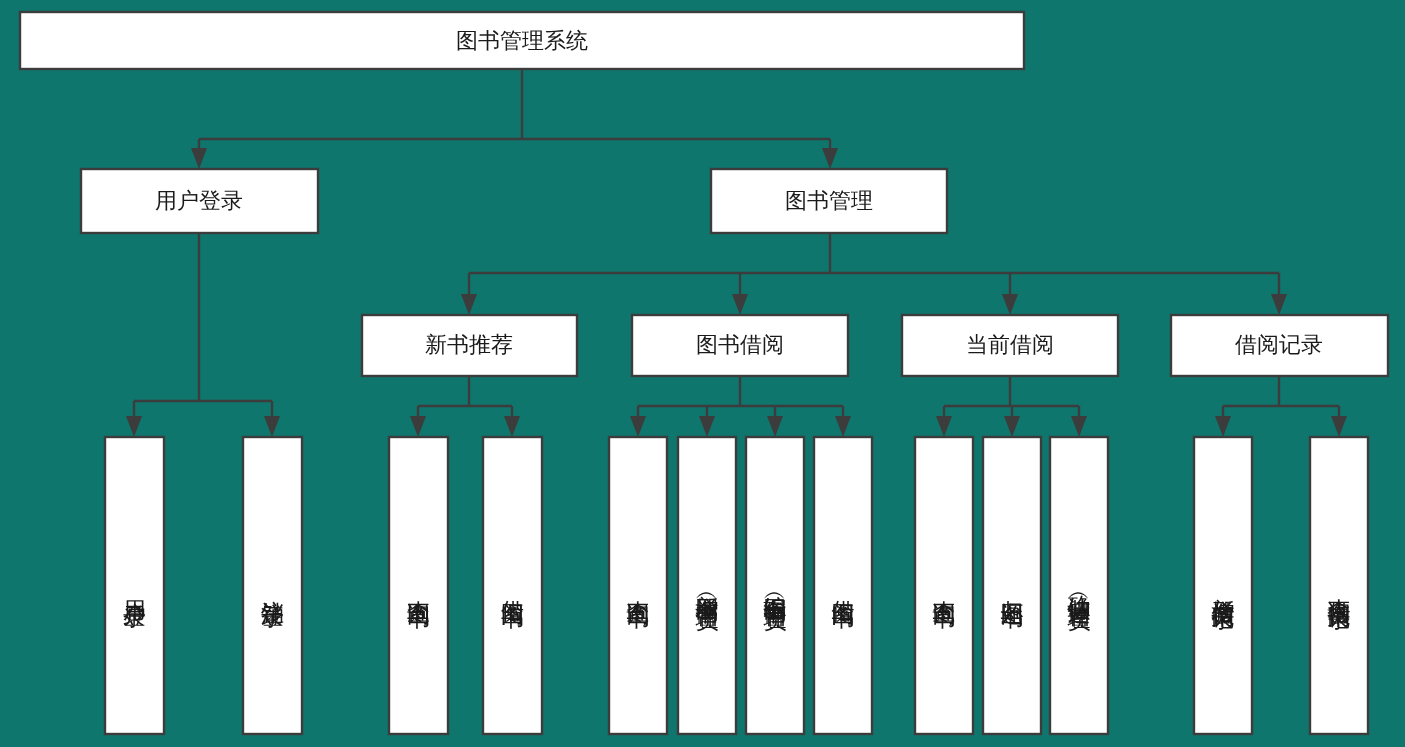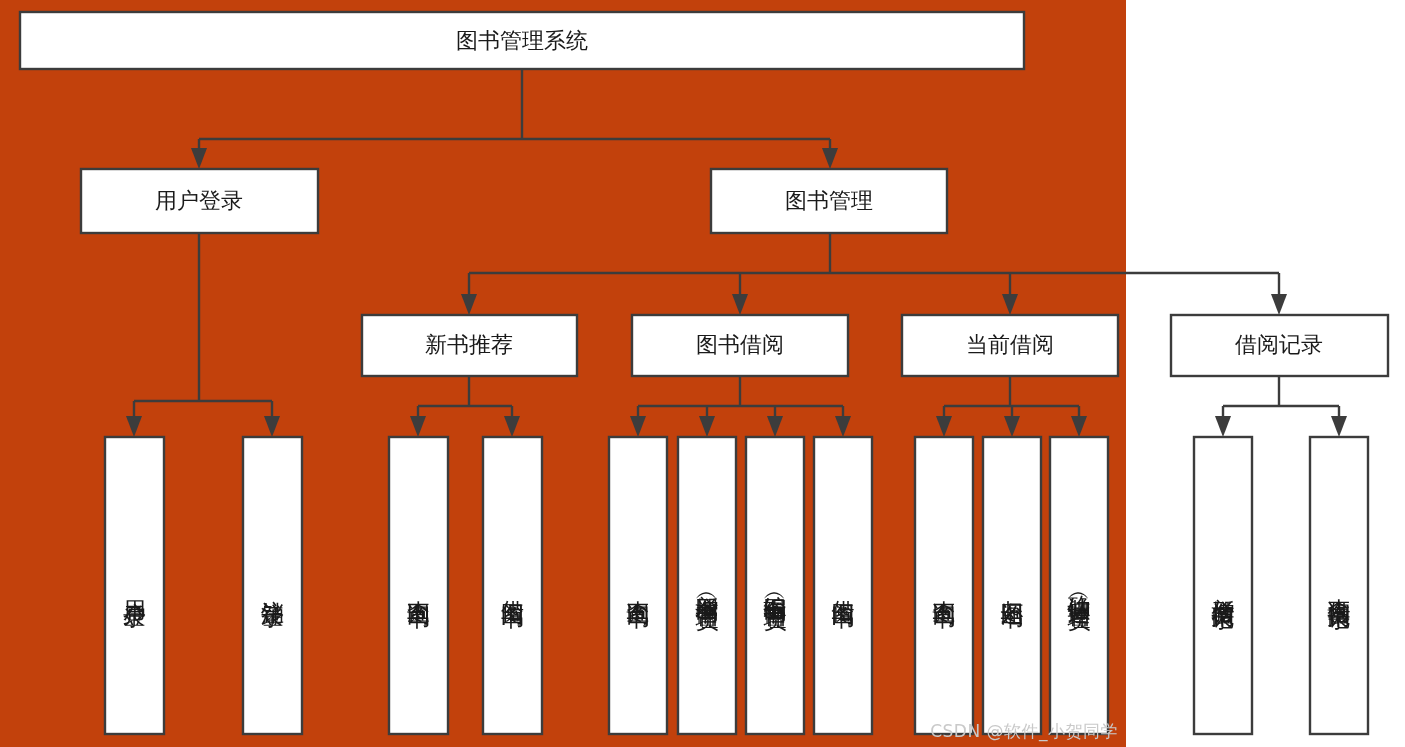--- a/index.html
+++ b/index.html
@@ -9,23 +9,23 @@
     background: #ffffff;
   }
   body {
     width: 1405px;
     height: 747px;
     font-family: "DejaVu Sans", "Liberation Sans", sans-serif;
     overflow: hidden;
   }
   #diagram-root {
     position: relative;
-    width: 1126px;
+    width: 1405px;
     height: 747px;
-    background: #c2410c;
+    background: #0f766e;
   }
   svg#tree-svg {
     position: absolute;
     left: 0;
     top: 0;
     width: 1405px;
     height: 747px;
     display: block;
   }
   .node-box {
@@ -280,14 +280,13 @@
     <g>
       <rect class="node-box" x="1310" y="437" width="58" height="297"></rect>
       <foreignObject x="1310" y="437" width="58" height="297">
         <div xmlns="http://www.w3.org/1999/xhtml" class="vtext-wrap">
           <div class="vtext">查询借阅记录</div>
         </div>
       </foreignObject>
     </g>
   </svg>
 
-  <div class="watermark-text">CSDN @软件_小贺同学</div>
 </div>
 
 </body></html>

